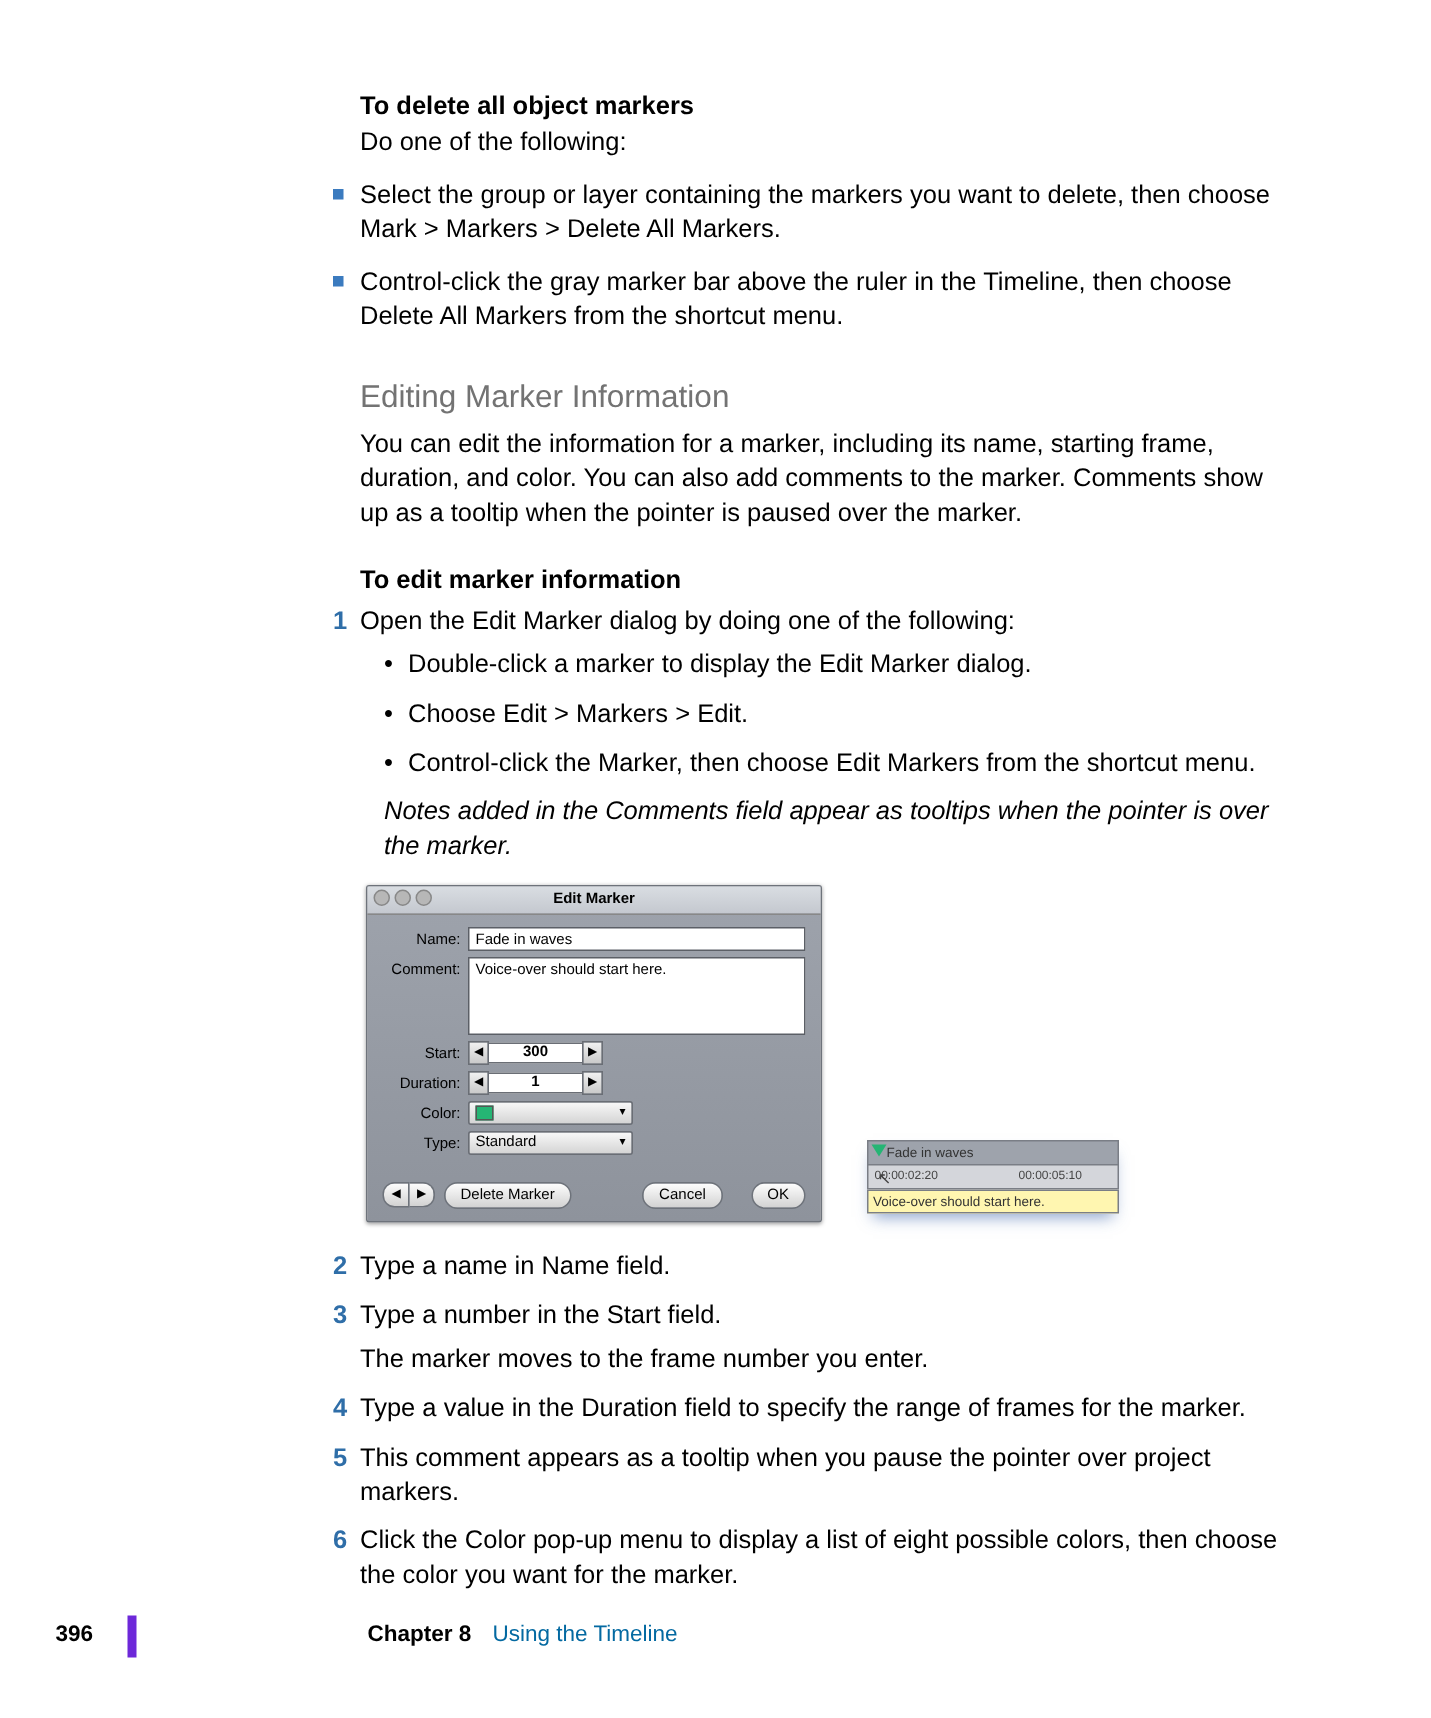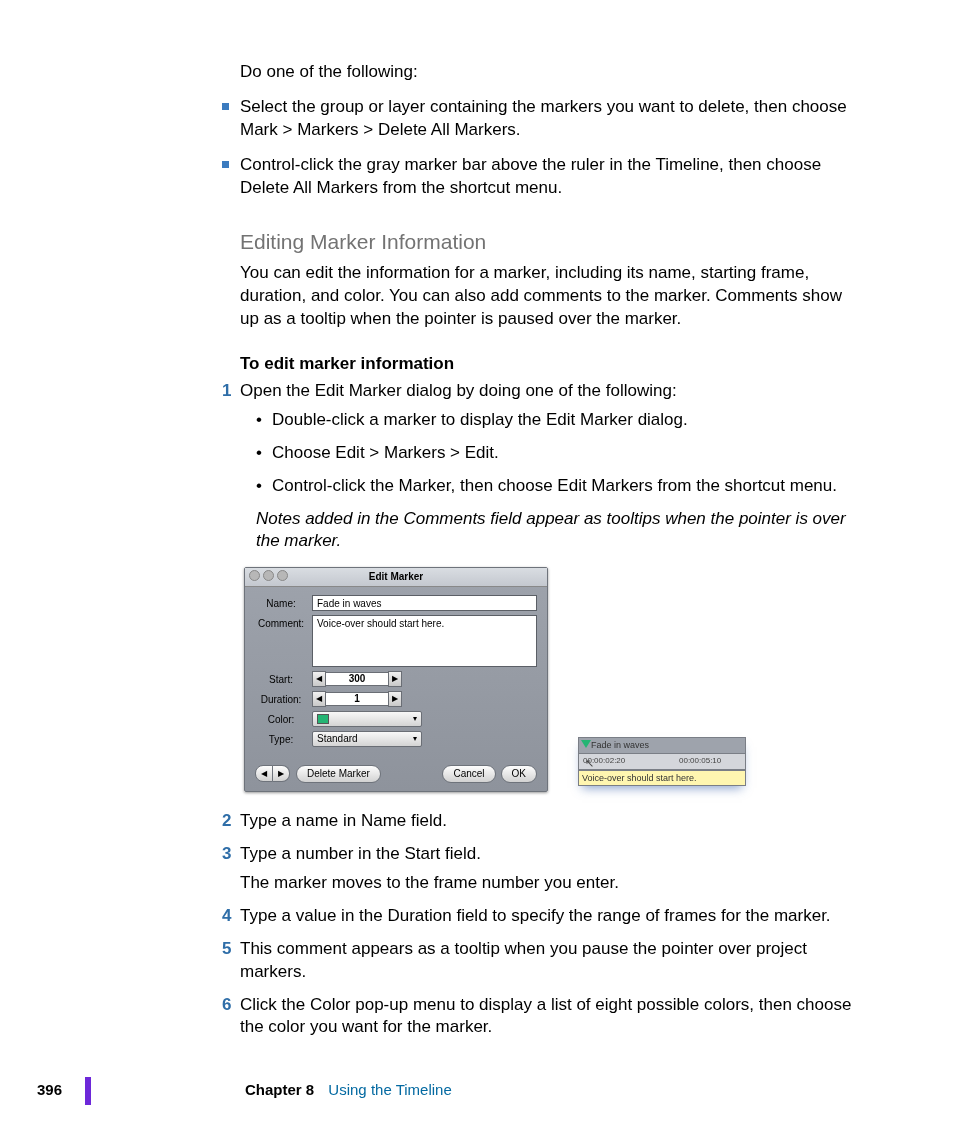--- a/index.html
+++ b/index.html
@@ -37,21 +37,21 @@
     width:302px;background:linear-gradient(#9ea3ac,#8e939c);
     border:1px solid #6e737b;border-radius:2px;font-size:10px;color:#000;
     box-shadow:0 1px 3px rgba(0,0,0,.4);
   }
   .dlg-title{background:linear-gradient(#d9dde2,#c4c8cf);border-bottom:1px solid #888;
     text-align:center;font-weight:700;font-size:10px;padding:2px 0;position:relative;}
   .traffic{position:absolute;left:4px;top:2px;display:flex;gap:3px;}
   .traffic span{width:9px;height:9px;border-radius:50%;background:#b7b7b7;border:1px solid #888;display:inline-block;}
   .dlg-body{padding:8px 10px 8px 10px;}
   .row{display:flex;align-items:flex-start;margin-bottom:4px;}
-  .row label{width:52px;text-align:center;margin-right:5px;font-size:10px;color:#000;padding-top:2px;}
+  .row label{width:52px;text-align:right;margin-right:5px;font-size:10px;color:#000;padding-top:2px;}
   .fld{background:#fff;border:1px solid #5b5f66;font-size:10px;padding:1px 4px;}
   .fld.name{width:215px;height:12px;}
   .fld.comment{width:215px;height:48px;}
   .stepper{display:flex;align-items:center;}
   .step-btn{width:12px;height:14px;background:linear-gradient(#f1f1f1,#c9c9c9);border:1px solid #6a6e75;font-size:8px;display:flex;align-items:center;justify-content:center;}
   .step-val{background:#fff;border-top:1px solid #6a6e75;border-bottom:1px solid #6a6e75;width:62px;height:12px;text-align:center;font-weight:600;font-size:10px;line-height:12px;}
   .popup{width:100px;height:14px;background:linear-gradient(#f8f8f8,#d4d4d4);border:1px solid #6a6e75;border-radius:2px;display:flex;align-items:center;justify-content:space-between;padding:0 4px;font-size:10px;}
   .popup .swatch{width:10px;height:8px;background:#25b574;border:1px solid #555;}
   .popup .arr{font-size:8px;}
   .dlg-foot{display:flex;justify-content:space-between;align-items:center;padding:6px 10px 8px 10px;}
@@ -69,20 +69,21 @@
   .tl-ruler span{position:absolute;top:2px;}
   .tl-cursor{position:absolute;left:6px;top:-2px;font-size:11px;}
   .tl-tooltip{background:#fff6b0;border:1px solid #7a7e86;font-size:9px;padding:1px 3px;color:#333;}
   .tl-shadow{box-shadow:0 6px 10px -4px rgba(60,100,170,.6);}
 </style>
 </head>
 <body>
 
 <div class="page">
   <div class="content">
+    <div class="bold-intro">To delete all object markers</div>
     <div class="intro-sub">Do one of the following:</div>
     <ul class="square">
       <li>Select the group or layer containing the markers you want to delete, then choose Mark &gt; Markers &gt; Delete All Markers.</li>
       <li>Control-click the gray marker bar above the ruler in the Timeline, then choose Delete All Markers from the shortcut menu.</li>
     </ul>
 
     <div class="heading">Editing Marker Information</div>
     <div class="para">You can edit the information for a marker, including its name, starting frame, duration, and color. You can also add comments to the marker. Comments show up as a tooltip when the pointer is paused over the marker.</div>
 
     <div class="subheading">To edit marker information</div>
@@ -150,21 +151,21 @@
               </div>
             </div>
             <div class="dlg-foot">
               <div style="display:flex;gap:6px;align-items:center;">
                 <div class="nav-arrows">
                   <div class="half">◀</div>
                   <div class="half">▶</div>
                 </div>
                 <div class="pill">Delete Marker</div>
               </div>
-              <div style="display:flex;gap:5px;">
+              <div style="display:flex;gap:19px;">
                 <div class="pill">Cancel</div>
                 <div class="pill">OK</div>
               </div>
             </div>
           </div>
 
           <div class="timeline tl-shadow">
             <div class="tl-bar">
               <div class="tl-marker-ico"></div>
               <span class="tl-marker-lbl">Fade in waves</span>

